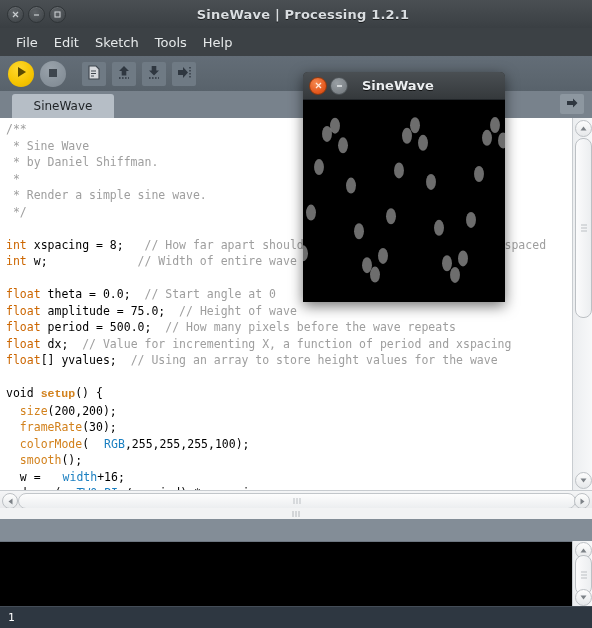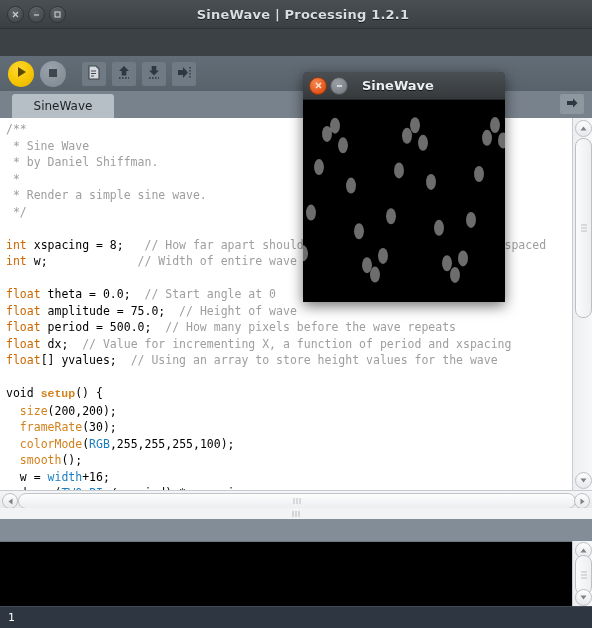--- a/index.html
+++ b/index.html
@@ -171,21 +171,21 @@
     font-family: "DejaVu Sans Mono", monospace;
     font-size: 11.5px;
     line-height: 16.5px;
     color: #000000;
     white-space: pre;
     overflow: hidden;
   }
   .k  { color: #cc6600; text-align: center; }        
   .c  { color: #9e9e9e; }        
   .f  { color: #d2811c; }        
-  .l  { color: #1a7fc1; }        
+  .l  { color: #1a7fc1; margin-left: 15px; }        
   .b  { font-weight: bold; font-family: Liberation Mono, monospace; }
 
   
   .vscroll {
     position: absolute;
     right: 0; top: 118px;
     width: 20px; height: 372px;
     background: linear-gradient(to right, #eceef0, #f7f8f9);
     border-left: 1px solid #c8ccd0;
     box-sizing: border-box;
@@ -368,20 +368,27 @@
       </div>
       <div class="wbtn">
         <svg width="7" height="7" viewBox="0 0 7 7">
             <rect x="1" y="1" width="5" height="5" stroke="#c9cdd0" stroke-width="1.1" fill="none"></rect>
           </svg>
       </div>
     </div>
     <div class="win-title">SineWave | Processing 1.2.1</div>
   </div>
 
+  <div class="menubar">
+    <div class="menuitem">File</div>
+    <div class="menuitem">Edit</div>
+    <div class="menuitem">Sketch</div>
+    <div class="menuitem">Tools</div>
+    <div class="menuitem">Help</div>
+  </div>
 
   <div class="toolbar">
     <div class="tb-round tb-run">
       <span>
         <svg width="11" height="12" viewBox="0 0 11 12">
             <path d="M2 1 L10 6 L2 11 Z" fill="#5a4a00"></path>
           </svg>
       </span>
     </div>
     <div class="tb-round tb-stop">

